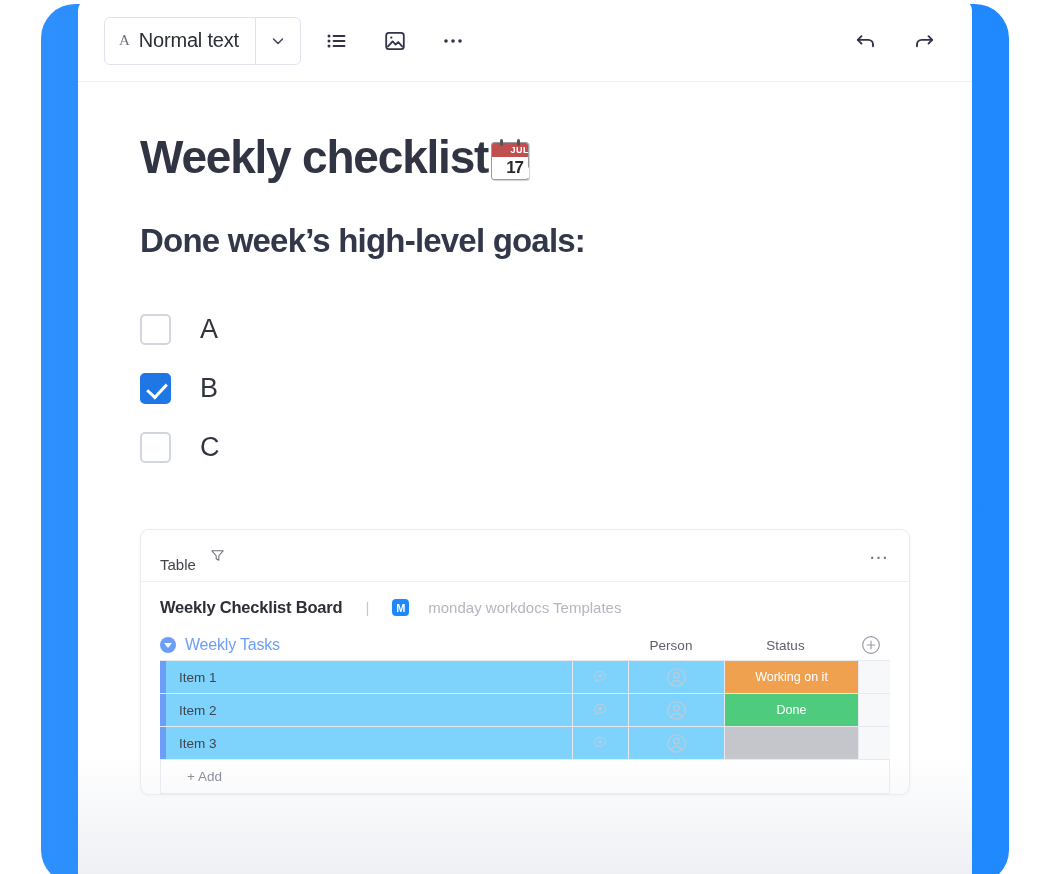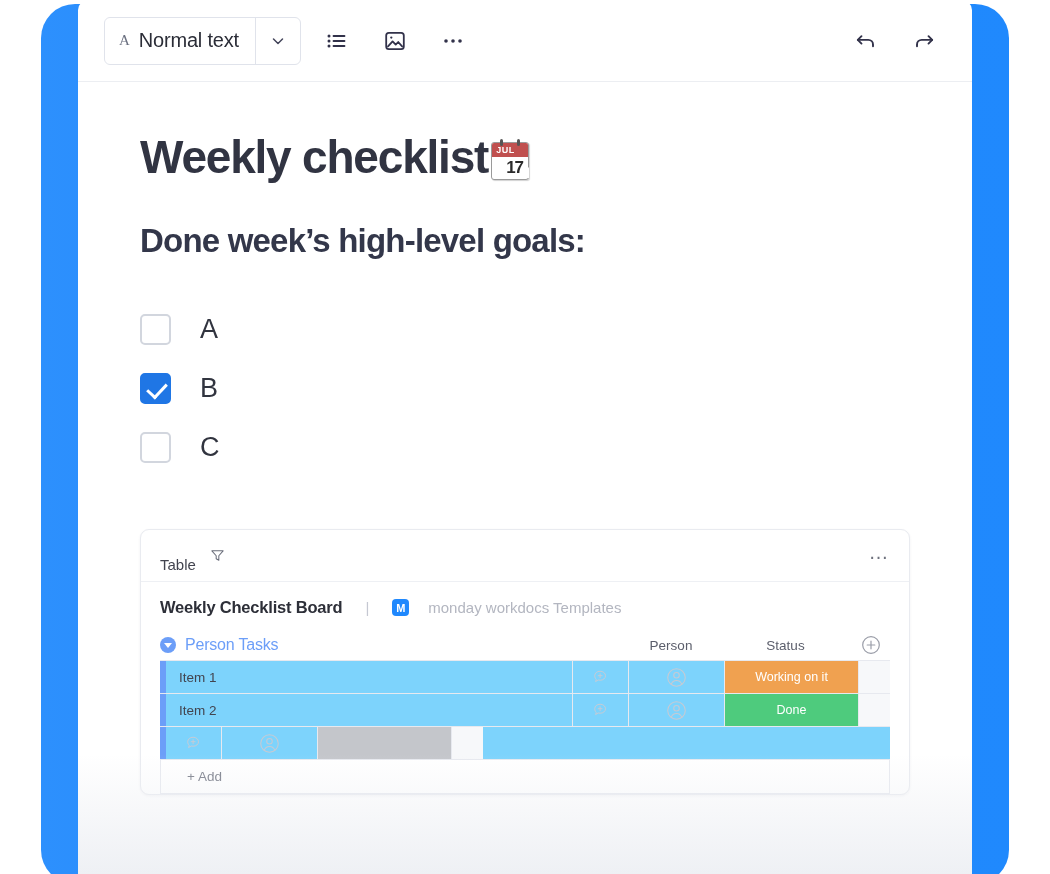--- a/index.html
+++ b/index.html
@@ -91,21 +91,21 @@
     background:#fff; border:1.5px solid #9a9a9a; border-radius:3px;
     box-shadow: 1px 1px 1px rgba(0,0,0,.18);
   }
   .emoji-cal .cal-top {
     position:absolute; left:4px; top:5px; width:36px; height:14px;
     background:#c0504f; border-radius:2px 2px 0 0;
   }
   .emoji-cal .cal-mon {
     position:absolute; left:5px; top:5px; width:50px; height:14px;
     color:#fff; font-size:9px; font-weight:bold; line-height:14px;
-    text-align:left; padding-left:3px; letter-spacing:0.5px;
+    text-align:center; padding-left:3px; letter-spacing:0.5px;
     font-family:"Liberation Sans", sans-serif;
   }
   .emoji-cal .cal-day {
     position:absolute; left:18px; top:19px; width:36px; height:24px;
     color:#2a2a2a; font-size:17px; font-weight:bold; line-height:22px;
     font-family:"Liberation Sans", sans-serif;
   }
   .emoji-cal .ring {
     position:absolute; top:1px; width:3px; height:7px; background:#555; border-radius:2px;
   }
@@ -409,21 +409,21 @@
           <span class="board-name">Weekly Checklist Board</span>
           <span class="meta-sep">|</span>
           <span class="m-badge">M</span>
           <span class="board-owner">monday workdocs Templates</span>
         </div>
 
         <div class="group-row">
           <span class="group-caret">
               <span class="tri"></span>
             </span>
-          <span class="group-title">Person Tasks</span>
+          <span class="group-title">Weekly Tasks</span>
           <span class="group-spacer"></span>
           <span class="col-head col-person">Person</span>
           <span class="col-head col-status">Status</span>
           <span class="col-add">
             <svg width="20" height="20" viewBox="0 0 20 20" fill="none">
               <circle cx="10" cy="10" r="8.3" stroke="#9a9da8" stroke-width="1.2"></circle>
               <path d="M10 6.2v7.6M6.2 10h7.6" stroke="#9a9da8" stroke-width="1.2" stroke-linecap="round"></path>
             </svg>
           </span>
         </div>
@@ -465,20 +465,21 @@
                 <circle cx="11" cy="8.6" r="2.9" stroke="#c7cad3" stroke-width="1.1"></circle>
                 <path d="M5.4 18.2c.9-2.6 3-4.1 5.6-4.1s4.7 1.5 5.6 4.1" stroke="#c7cad3" stroke-width="1.1" stroke-linecap="round"></path>
               </svg>
             </div>
             <div class="cell-status" style="background:#4ecb7d">Done</div>
             <div class="cell-tail"></div>
           </div>
 
           <div class="brow">
             <div class="row-bar"></div>
+            <div class="cell-name">Item 3</div>
             <div class="cell-chat">
               <svg width="18" height="18" viewBox="0 0 20 20" fill="none">
                 <path d="M3 8.6c0-2.8 2.6-5 6-5s6 2.2 6 5-2.6 5-6 5c-.7 0-1.4-.1-2-.3L4 15l.7-2.3C3.7 11.7 3 10.2 3 8.6z" stroke="#c7cad3" stroke-width="1.1" stroke-linejoin="round"></path>
                 <path d="M9 6.4v4.4M6.8 8.6h4.4" stroke="#c7cad3" stroke-width="1.1" stroke-linecap="round"></path>
               </svg>
             </div>
             <div class="cell-person">
               <svg width="21" height="21" viewBox="0 0 22 22" fill="none">
                 <circle cx="11" cy="11" r="9.2" stroke="#c7cad3" stroke-width="1.1"></circle>
                 <circle cx="11" cy="8.6" r="2.9" stroke="#c7cad3" stroke-width="1.1"></circle>

